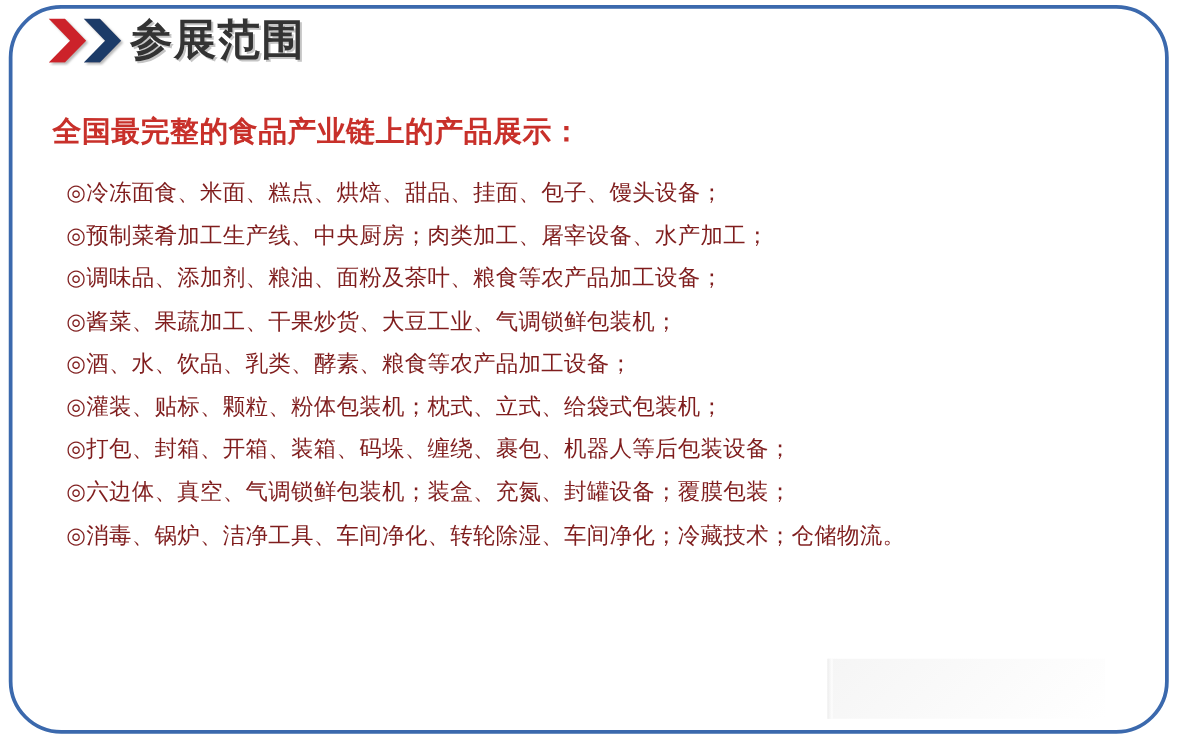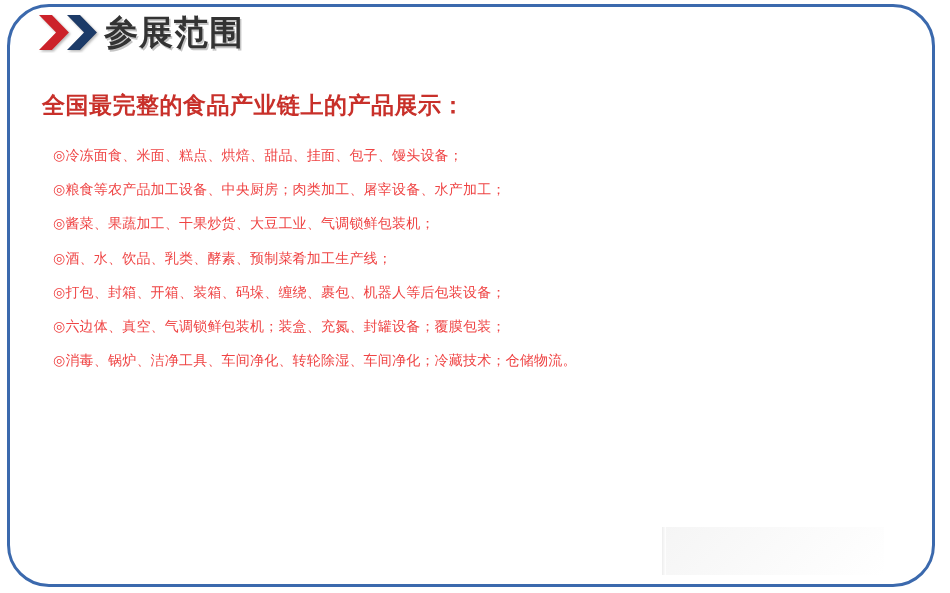--- a/index.html
+++ b/index.html
@@ -102,22 +102,22 @@
   }
 
   
   #scope-list {
     position: absolute;
     left: 53px;
     top: 138px;
     width: 860px;
   }
   .scope-item {
-    font-size: 14px;
-    color: #ef4444;
+    font-size: 18px;
+    color: #7f1d1d;
     line-height: 34.2px;
     height: 34.2px;
     white-space: nowrap;
     letter-spacing: 0.2px;
     font-family: "DejaVu Sans", "Liberation Sans", sans-serif;
   }
 </style>
 </head>
 <body>
 
@@ -144,21 +144,23 @@
       </svg>
     </div>
 
     <div id="title">参展范围</div>
   </div>
 
   <div id="subtitle">全国最完整的食品产业链上的产品展示：</div>
 
   <div id="scope-list">
     <div class="scope-item">◎冷冻面食、米面、糕点、烘焙、甜品、挂面、包子、馒头设备；</div>
-    <div class="scope-item">◎粮食等农产品加工设备、中央厨房；肉类加工、屠宰设备、水产加工；</div>
+    <div class="scope-item">◎预制菜肴加工生产线、中央厨房；肉类加工、屠宰设备、水产加工；</div>
+    <div class="scope-item">◎调味品、添加剂、粮油、面粉及茶叶、粮食等农产品加工设备；</div>
     <div class="scope-item">◎酱菜、果蔬加工、干果炒货、大豆工业、气调锁鲜包装机；</div>
-    <div class="scope-item">◎酒、水、饮品、乳类、酵素、预制菜肴加工生产线；</div>
+    <div class="scope-item">◎酒、水、饮品、乳类、酵素、粮食等农产品加工设备；</div>
+    <div class="scope-item">◎灌装、贴标、颗粒、粉体包装机；枕式、立式、给袋式包装机；</div>
     <div class="scope-item">◎打包、封箱、开箱、装箱、码垛、缠绕、裹包、机器人等后包装设备；</div>
     <div class="scope-item">◎六边体、真空、气调锁鲜包装机；装盒、充氮、封罐设备；覆膜包装；</div>
     <div class="scope-item">◎消毒、锅炉、洁净工具、车间净化、转轮除湿、车间净化；冷藏技术；仓储物流。</div>
   </div>
 
 </div>
 
 </body></html>

